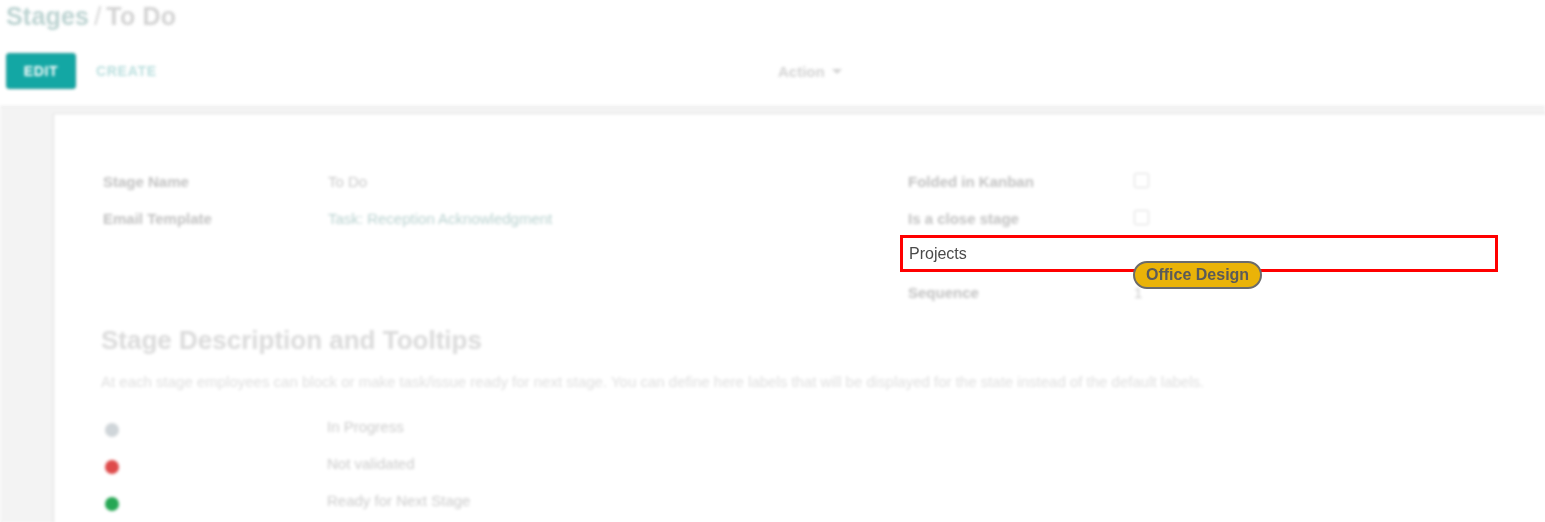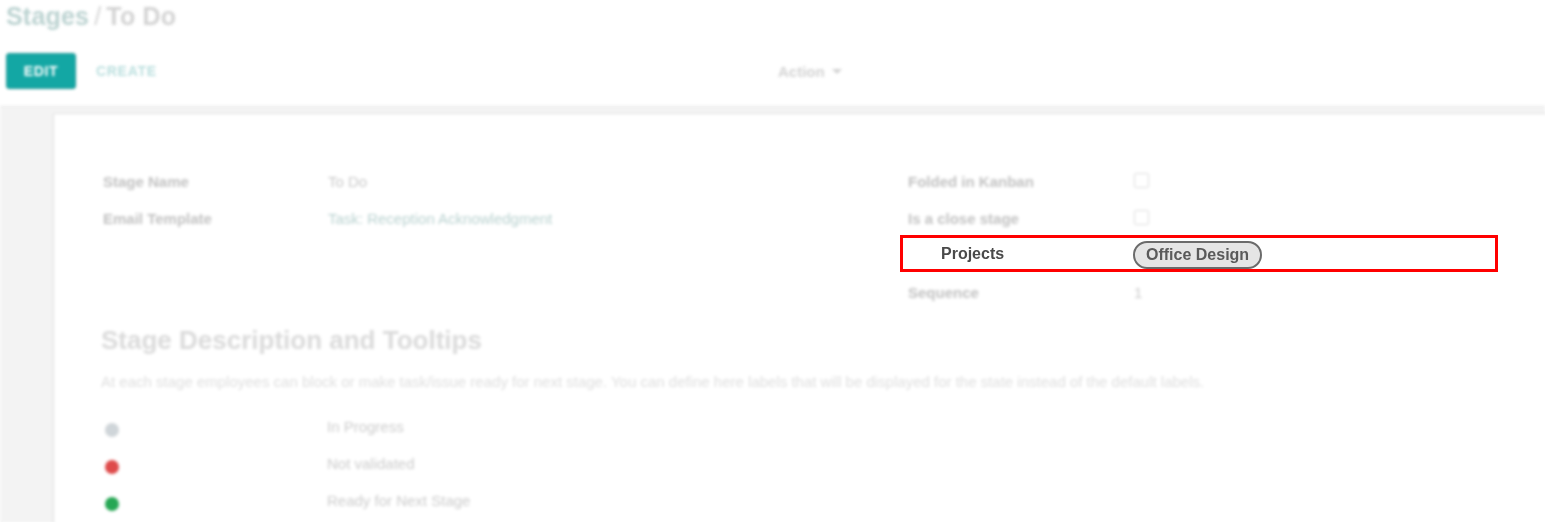--- a/index.html
+++ b/index.html
@@ -177,42 +177,42 @@
     width: 598px; height: 37px;
     border: 3px solid #ff0000;
     background: #ffffff;
     box-sizing: border-box;
     z-index: 20;
   }
   .hl-label {
     position: absolute;
     left: 6px; top: 7px;
     font-size: 16px;
-    font-weight: 700;
+    font-weight: 400;
     color: #4a4a4a;
     white-space: nowrap;
-    margin-left: 32px;
   }
   .hl-tags {
     position: absolute;
     left: 230px; top: 3px;
     display: flex;
     gap: 4px;
     align-items: center;
   }
   .tag {
     border: 2px solid #6b6b6b;
     border-radius: 14px;
     padding: 2px 11px 3px;
     font-size: 16px;
     font-weight: 700;
     color: #5a5a5a;
-    background: #e5e5e5;
+    background: #eab308;
     white-space: nowrap;
     line-height: 19px;
+    margin-top: 20px;
   }
 </style>
 </head>
 <body>
 
 <div class="blur-layer">
 
   <div class="breadcrumb">
     <span class="bc-root">Stages</span><span class="bc-sep">/</span><span class="bc-cur">To Do</span>
   </div>

